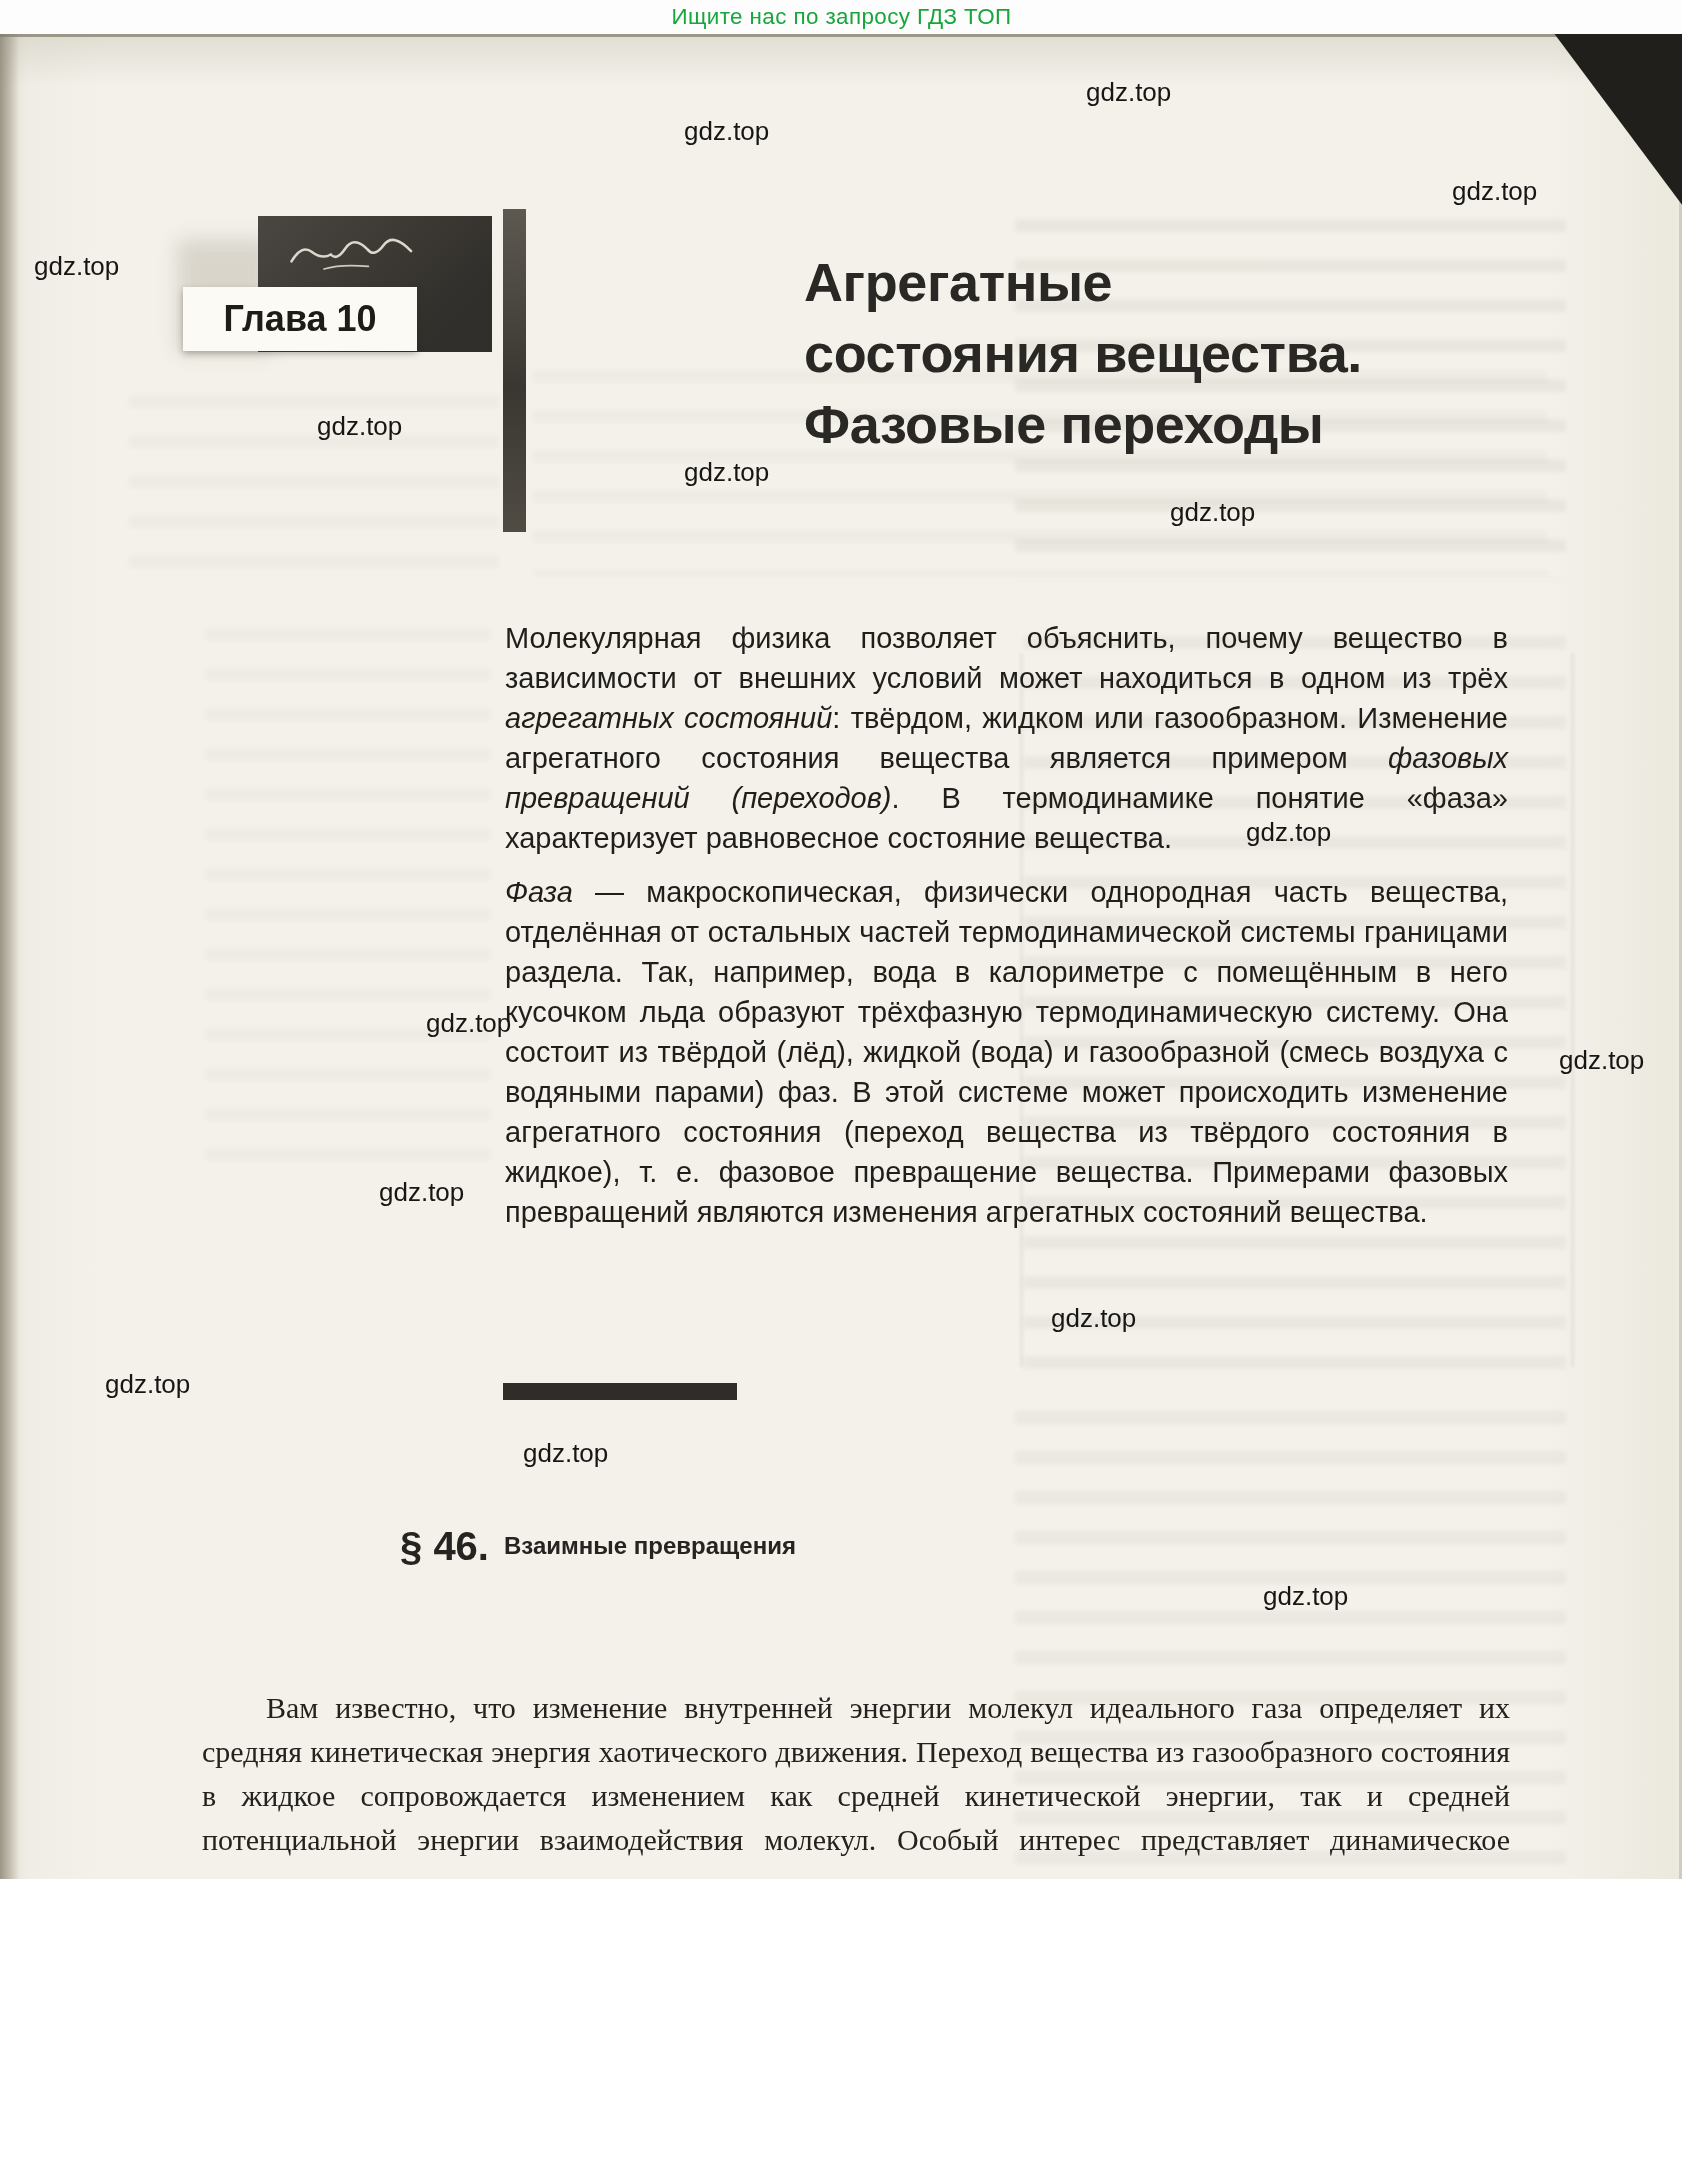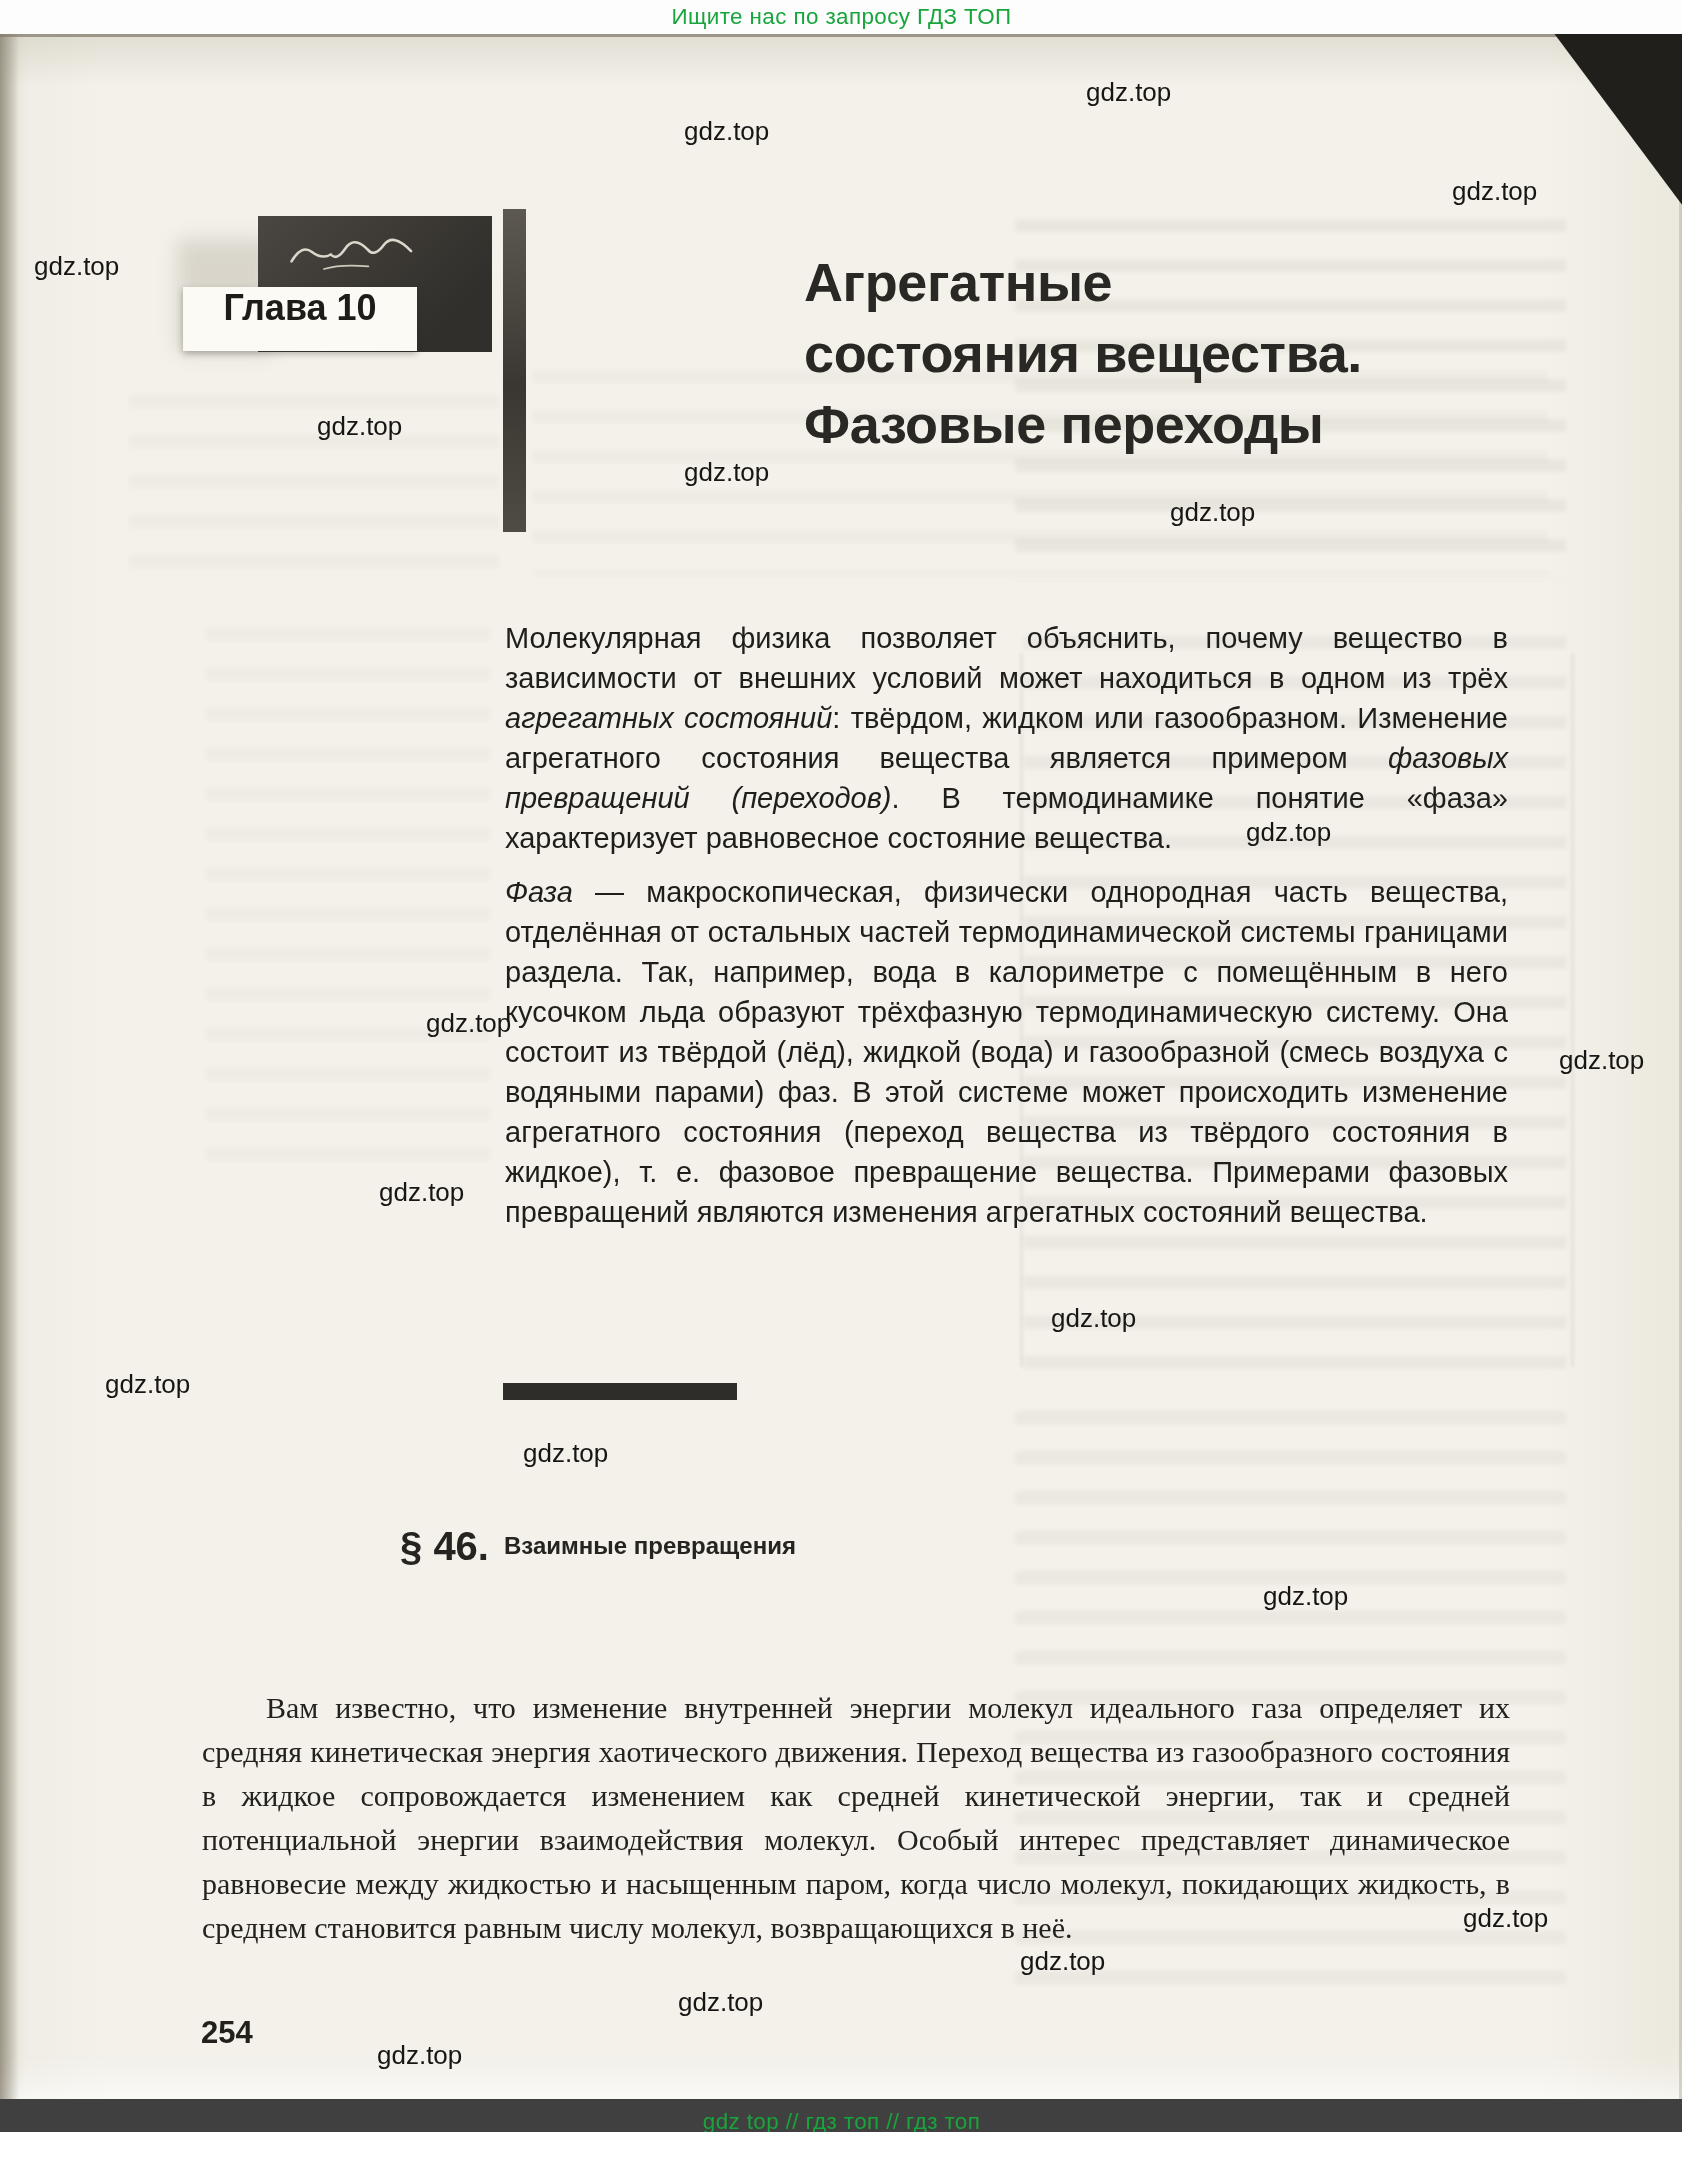--- a/index.html
+++ b/index.html
@@ -1,16 +1,16 @@
 <!DOCTYPE html>
 <html style="font-size:13.8px"><head>
 <meta charset="utf-8">
 <style>
   html,body{margin:0;padding:0;background:#ffffff;}
-  .canvas{position:relative;width:1683px;height:2132px;background:#ffffff;overflow:hidden;
+  .canvas{position:relative;width:1683px;height:1879px;background:#ffffff;overflow:hidden;
           font-family:"Liberation Sans",sans-serif;}
 
   .green-link{color:#18a53b;font-size:22.4px;font-weight:400;letter-spacing:0.4px;}
 
   .top-band{position:absolute;left:0;top:0;width:100%;height:34px;background:#fdfdfd;
             display:flex;justify-content:center;align-items:center;}
   .bottom-band{position:absolute;left:0;top:2099px;width:100%;height:83px;background:#404040;
                display:flex;justify-content:center;align-items:flex-start;padding-top:10.3px;box-sizing:border-box;}
 
   
@@ -32,21 +32,21 @@
          background:repeating-linear-gradient(180deg, rgba(104,95,74,.55) 0 13px, rgba(104,95,74,0) 13px 40px);}
   .bleed-rule{position:absolute;background:#6f6853;opacity:.10;filter:blur(1.7px);}
 
   
   .chapter-halo{position:absolute;left:177px;top:205px;width:95px;height:114px;background:#978f7d;
                 opacity:.28;filter:blur(10.3px);}
   .chapter-box{position:absolute;left:258px;top:182px;width:234px;height:136px;
                background:linear-gradient(135deg,#4a4641,#312f2b 80%);}
   .scribble{position:absolute;left:284px;top:200px;width:138px;height:41px;}
   .chapter-label-box{position:absolute;left:183px;top:253px;width:234px;height:64px;background:#fbfaf4;
-                     box-shadow:0 2.6px 6.9px rgba(40,35,25,.35);display:flex;align-items:flex-start;justify-content:center;}
+                     box-shadow:0 2.6px 6.9px rgba(40,35,25,.35);display:flex;align-items:center;justify-content:center;}
   .chapter-label{font-size:36px;font-weight:700;color:#1d1c19;}
 
   
   .title-bar{position:absolute;left:503px;top:175px;width:23px;height:323px;
              background:linear-gradient(180deg,#5d5951,#3a3732 55%,#504c44);}
   .page-title{position:absolute;left:804px;top:213px;width:757px;
               font-size:54px;line-height:71px;font-weight:700;color:#2a2824;letter-spacing:-0.4px;}
 
   
   .body-block{position:absolute;left:505px;top:584px;width:1003px;color:#201e1b;

